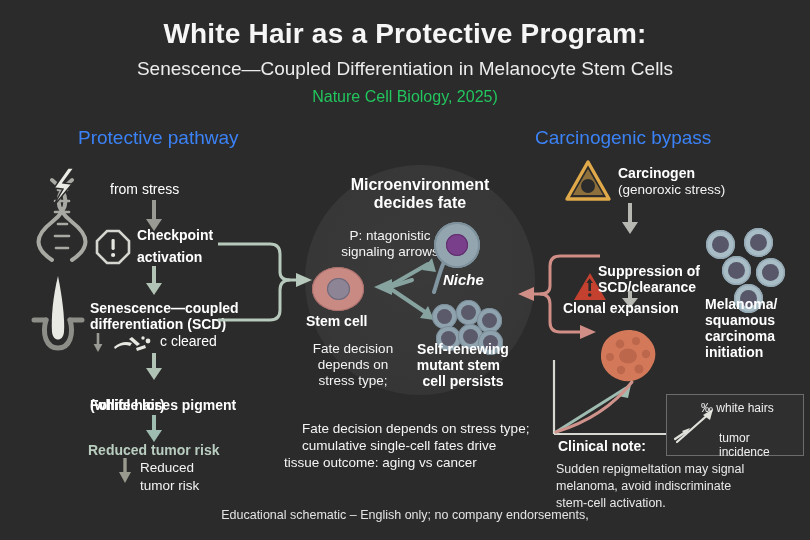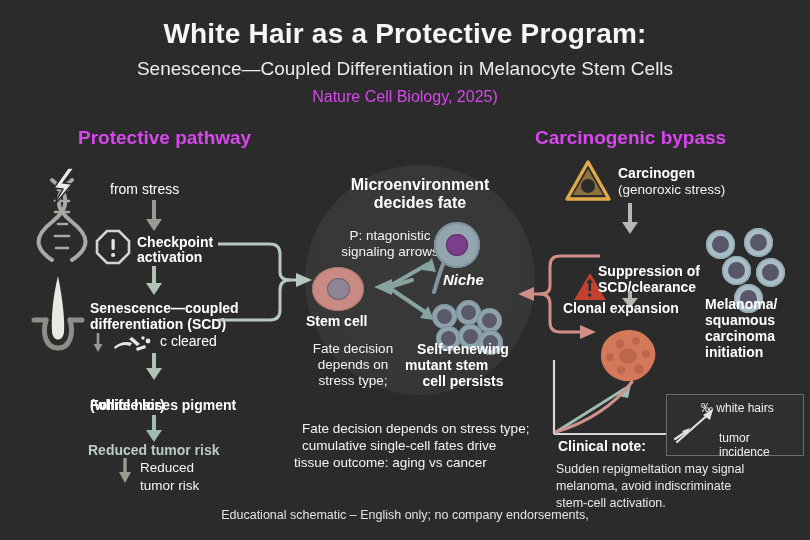--- a/index.html
+++ b/index.html
@@ -13,23 +13,23 @@
   #title{
     left:0;top:18px;width:810px;text-align:center;
     font-size:28px;font-weight:bold;letter-spacing:.2px;color:#f6f6f6;
   }
   #subtitle{
     left:0;top:58px;width:810px;text-align:center;
     font-size:19px;color:#ececec;font-weight:400;
   }
   #source{
     left:0;top:88px;width:810px;text-align:center;
-    font-size:16px;color:#d946ef;font-weight:400;
-  }
-  .col-head{font-size:19px;color:#d946ef;font-weight:700;}
+    font-size:16px;color:#22c55e;font-weight:400;
+  }
+  .col-head{font-size:19px;color:#3b82f6;font-weight:400;}
   
   .t{font-size:13.5px;line-height:1.18;color:#f4f4f4;}
   .tb{font-size:14px;line-height:1.17;color:#ffffff;font-weight:bold;}
   .sage{color:#b9cdc0;}
   .small{font-size:12.5px;line-height:1.28;color:#e9e9e9;}
   
   #circle{
     left:305px;top:165px;width:230px;height:230px;border-radius:50%;
     background:radial-gradient(circle at 50% 42%, #3a3a3a 0%, #373737 62%, #323232 100%);
   }
@@ -123,21 +123,21 @@
     </svg>
   </div>
 
   <div class="abs" style="left:96px;top:230px;">
     <svg width="34" height="34" viewBox="0 0 34 34">
       <polygon points="11,1 23,1 33,11 33,23 23,33 11,33 1,23 1,11" fill="none" stroke="#d6d6d0" stroke-width="2.6"></polygon>
       <rect x="15.5" y="9" width="3.2" height="11" rx="1.4" fill="#e6e6e0"></rect>
       <circle cx="17.1" cy="25" r="2.1" fill="#e6e6e0"></circle>
     </svg>
   </div>
-  <div class="abs tb" style="left:137px;top:234px;">Checkpoint</div>
+  <div class="abs tb" style="left:137px;top:227px;">Checkpoint</div>
   <div class="abs tb" style="left:137px;top:249px;">activation</div>
 
   <div class="abs" style="left:144px;top:266px;">
     <svg width="20" height="30" viewBox="0 0 20 30">
       <line x1="10" y1="0" x2="10" y2="18" stroke="#b0c3b4" stroke-width="4"></line>
       <path d="M2 17 L18 17 L10 29 Z" fill="#b0c3b4"></path>
     </svg>
   </div>
 
   <div class="abs" style="left:20px;top:268px;">
@@ -256,30 +256,30 @@
       </span>
     <span class="mcell" style="left:28px;top:24px;">
         <i></i>
       </span>
     <span class="mcell" style="left:48px;top:30px;">
         <i></i>
       </span>
   </div>
 
   <div class="abs tb" style="left:405px;top:341px;width:116px;text-align:center;">Self-renewing</div>
-  <div class="abs tb" style="left:405px;top:357px;width:116px;text-align:left;">mutant stem</div>
+  <div class="abs tb" style="left:384px;top:357px;width:116px;text-align:right;">mutant stem</div>
   <div class="abs tb" style="left:405px;top:373px;width:116px;text-align:center;">cell persists</div>
 
   <div class="abs t" style="left:306px;top:341px;width:94px;text-align:center;">Fate decision</div>
   <div class="abs t" style="left:306px;top:357px;width:94px;text-align:center;">depends on</div>
   <div class="abs t" style="left:306px;top:373px;width:94px;text-align:center;">stress type;</div>
 
   <div class="abs t" style="left:302px;top:421px;">Fate decision depends on stress type;</div>
   <div class="abs t" style="left:302px;top:438px;">cumulative single-cell fates drive</div>
-  <div class="abs t" style="left:294px;top:455px;">tissue outcome: aging vs cancer</div>
+  <div class="abs t" style="left:284px;top:455px;">tissue outcome: aging vs cancer</div>
 
   <div class="abs" style="left:512px;top:252px;">
     <svg width="92" height="90" viewBox="0 0 92 90">
       <path d="M88 4 L48 4 Q38 4 38 14 L38 34 Q38 42 28 42 L20 42" fill="none" stroke="#d08e86" stroke-width="3"></path>
       <path d="M22 35 L6 42 L22 49 Z" fill="#d08e86"></path>
       <path d="M28 42 Q38 42 38 52 L38 70 Q38 80 48 80 L70 80" fill="none" stroke="#d08e86" stroke-width="3"></path>
       <path d="M68 73 L84 80 L68 87 Z" fill="#d08e86"></path>
     </svg>
   </div>
 

